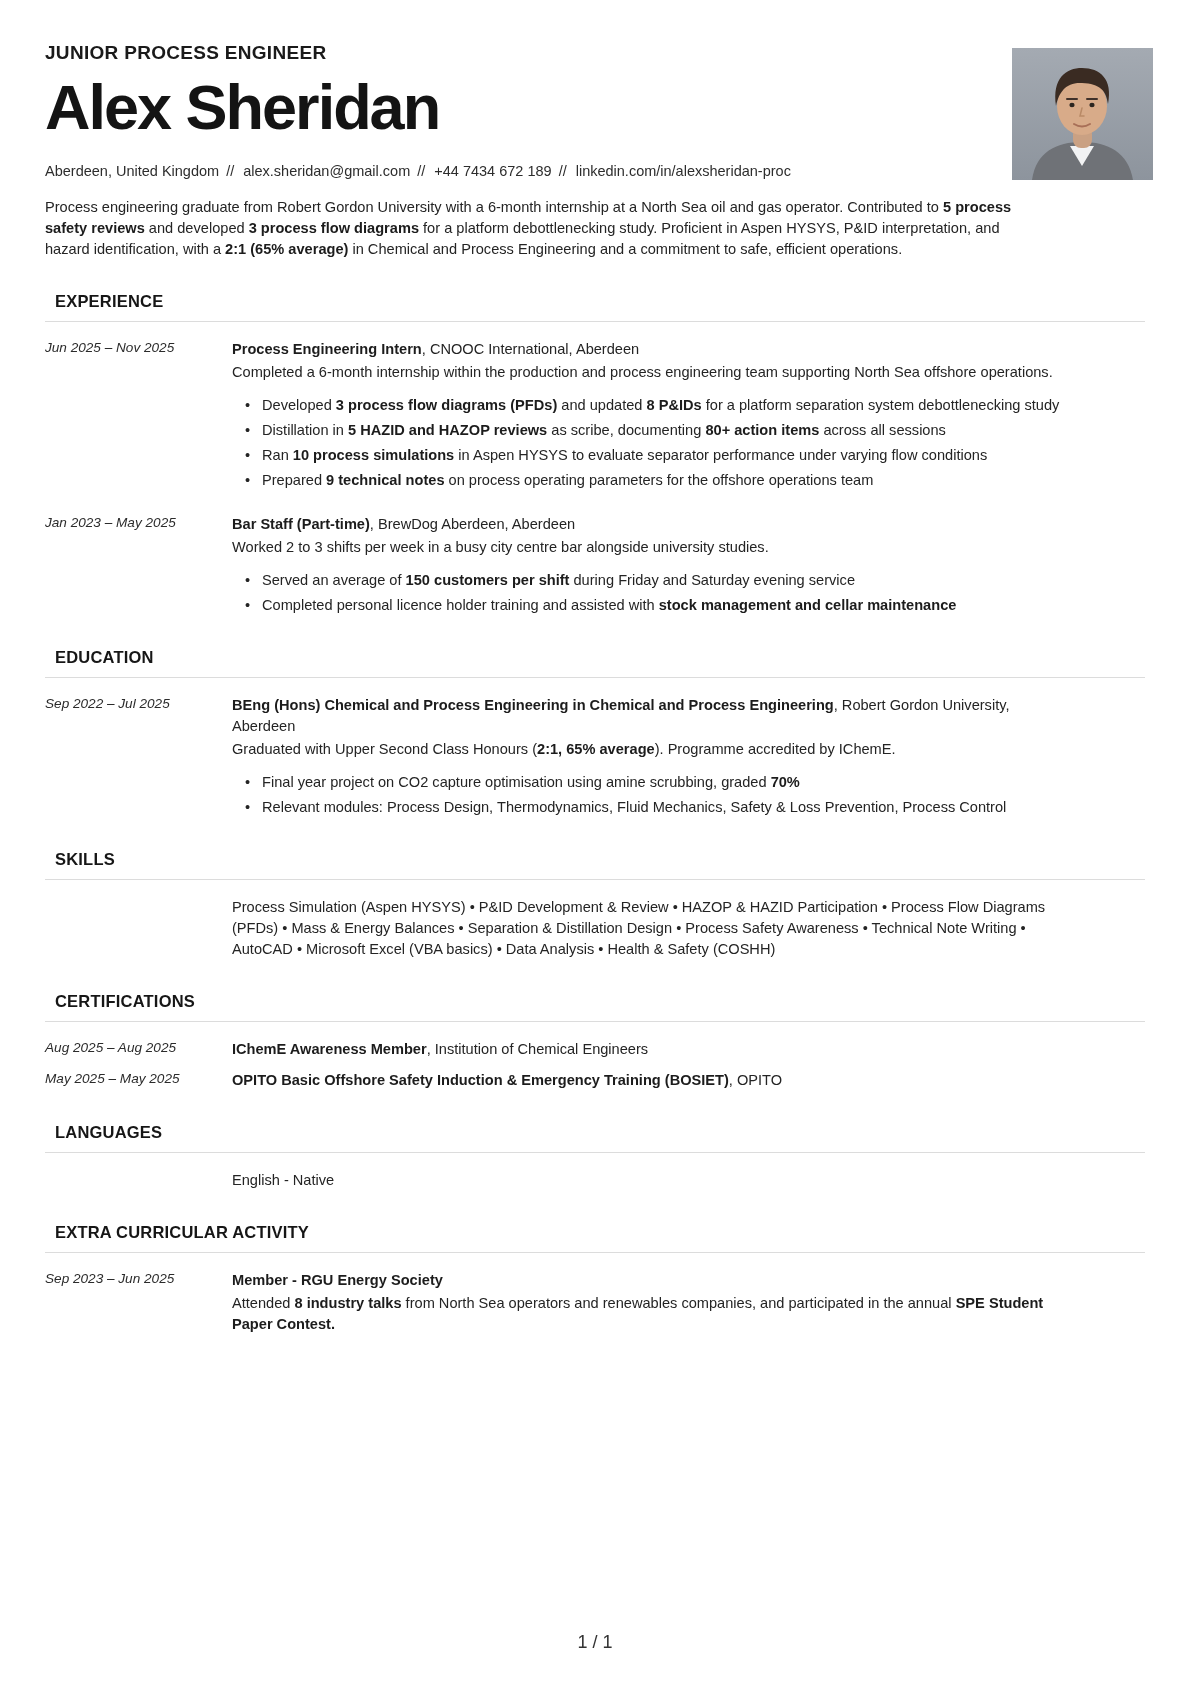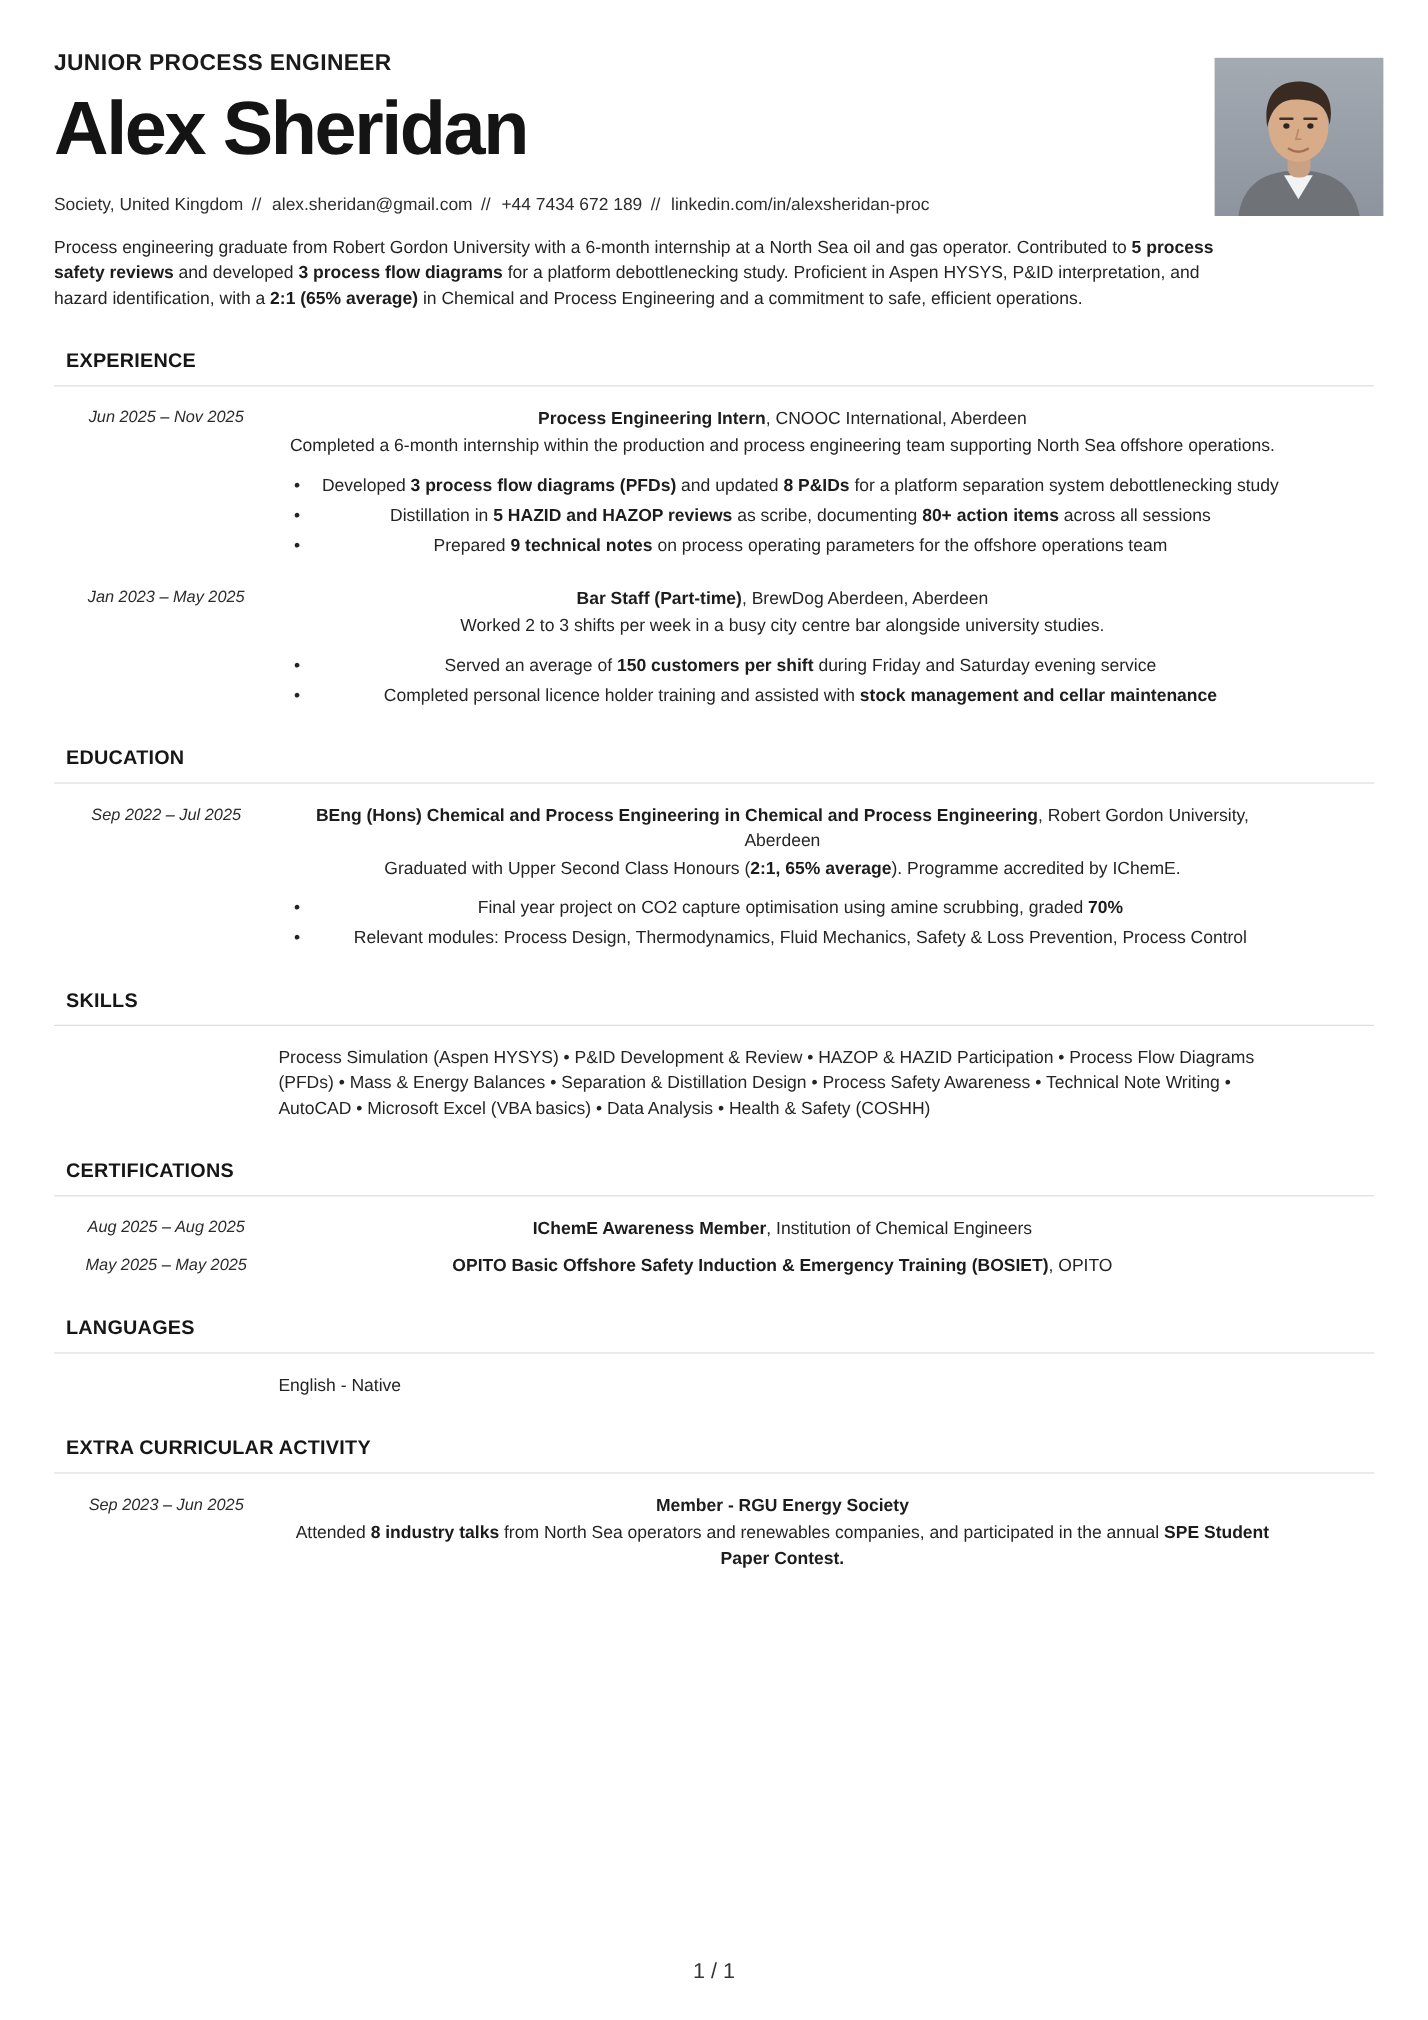--- a/index.html
+++ b/index.html
@@ -37,21 +37,21 @@
     font-size: 14.6px; line-height: 1.44; color: #242424;
   }
 
   
   section { margin-top: 32px; }
   .section-heading {
     margin: 10px; font-size: 16.5px; font-weight: 700; color: #161616; letter-spacing: .2px;
   }
   .rule { height: 1px; background: #dcdcdc; margin-top: 9px; border: none; }
 
-  .entry { display: flex; margin-top: 17px; text-align: center; }
+  .entry { display: flex; margin-top: 17px; }
   .entry + .entry { margin-top: 23px; }
   .entry-date {
     flex: 0 0 187px; font-size: 13.6px; font-style: italic; color: #2b2b2b; padding-top: 1px;
   }
   .entry-content { width: 840px; font-size: 14.6px; line-height: 1.44; color: #242424; }
   .entry-title b, .summary b, .entry-desc b, .bullets b, .entry-content b { font-weight: 700; color: #1c1c1c; }
   .entry-desc { margin-top: 2px; }
 
   ul.bullets { margin: 12px 0 0 0; padding: 0 0 0 30px; list-style: none; }
   ul.bullets li { position: relative; margin-top: 4px; }
@@ -74,21 +74,21 @@
 </style>
 </head>
 <body>
 
 <div class="page">
 
   <header>
     <div class="job-title">JUNIOR PROCESS ENGINEER</div>
     <h1 class="name">Alex Sheridan</h1>
     <div class="contact">
-      <span>Society, United Kingdom</span><span class="sep">//</span><span>alex.sheridan@gmail.com</span><span class="sep">//</span><span>+44 7434 672 189</span><span class="sep">//</span><span>linkedin.com/in/alexsheridan-proc</span>
+      <span>Aberdeen, United Kingdom</span><span class="sep">//</span><span>alex.sheridan@gmail.com</span><span class="sep">//</span><span>+44 7434 672 189</span><span class="sep">//</span><span>linkedin.com/in/alexsheridan-proc</span>
     </div>
     <div class="photo">
       <svg width="141" height="132" viewBox="0 0 141 132" xmlns="http://www.w3.org/2000/svg">
         <rect width="141" height="132" fill="#99a0a9"></rect>
         <rect width="141" height="132" fill="url(#bgGrad)"></rect>
         <defs>
           <linearGradient id="bgGrad" x1="0" y1="0" x2="0" y2="1">
             <stop offset="0" stop-color="#a4aab2"></stop>
             <stop offset="1" stop-color="#8d949d"></stop>
           </linearGradient>
@@ -123,20 +123,21 @@
     <div class="rule"></div>
 
     <div class="entry">
       <div class="entry-date">Jun 2025 – Nov 2025</div>
       <div class="entry-content">
         <div class="entry-title"><b>Process Engineering Intern</b><span>, CNOOC International, Aberdeen</span></div>
         <div class="entry-desc"><span>Completed a 6-month internship within the production and process engineering team supporting North Sea offshore operations.</span></div>
         <ul class="bullets">
           <li><span>Developed </span><b>3 process flow diagrams (PFDs)</b><span> and updated </span><b>8 P&amp;IDs</b><span> for a platform separation system debottlenecking study</span></li>
           <li><span>Distillation in </span><b>5 HAZID and HAZOP reviews</b><span> as scribe, documenting </span><b>80+ action items</b><span> across all sessions</span></li>
+          <li><span>Ran </span><b>10 process simulations</b><span> in Aspen HYSYS to evaluate separator performance under varying flow conditions</span></li>
           <li><span>Prepared </span><b>9 technical notes</b><span> on process operating parameters for the offshore operations team</span></li>
         </ul>
       </div>
     </div>
 
     <div class="entry">
       <div class="entry-date">Jan 2023 – May 2025</div>
       <div class="entry-content">
         <div class="entry-title"><b>Bar Staff (Part-time)</b><span>, BrewDog Aberdeen, Aberdeen</span></div>
         <div class="entry-desc"><span>Worked 2 to 3 shifts per week in a busy city centre bar alongside university studies.</span></div>

